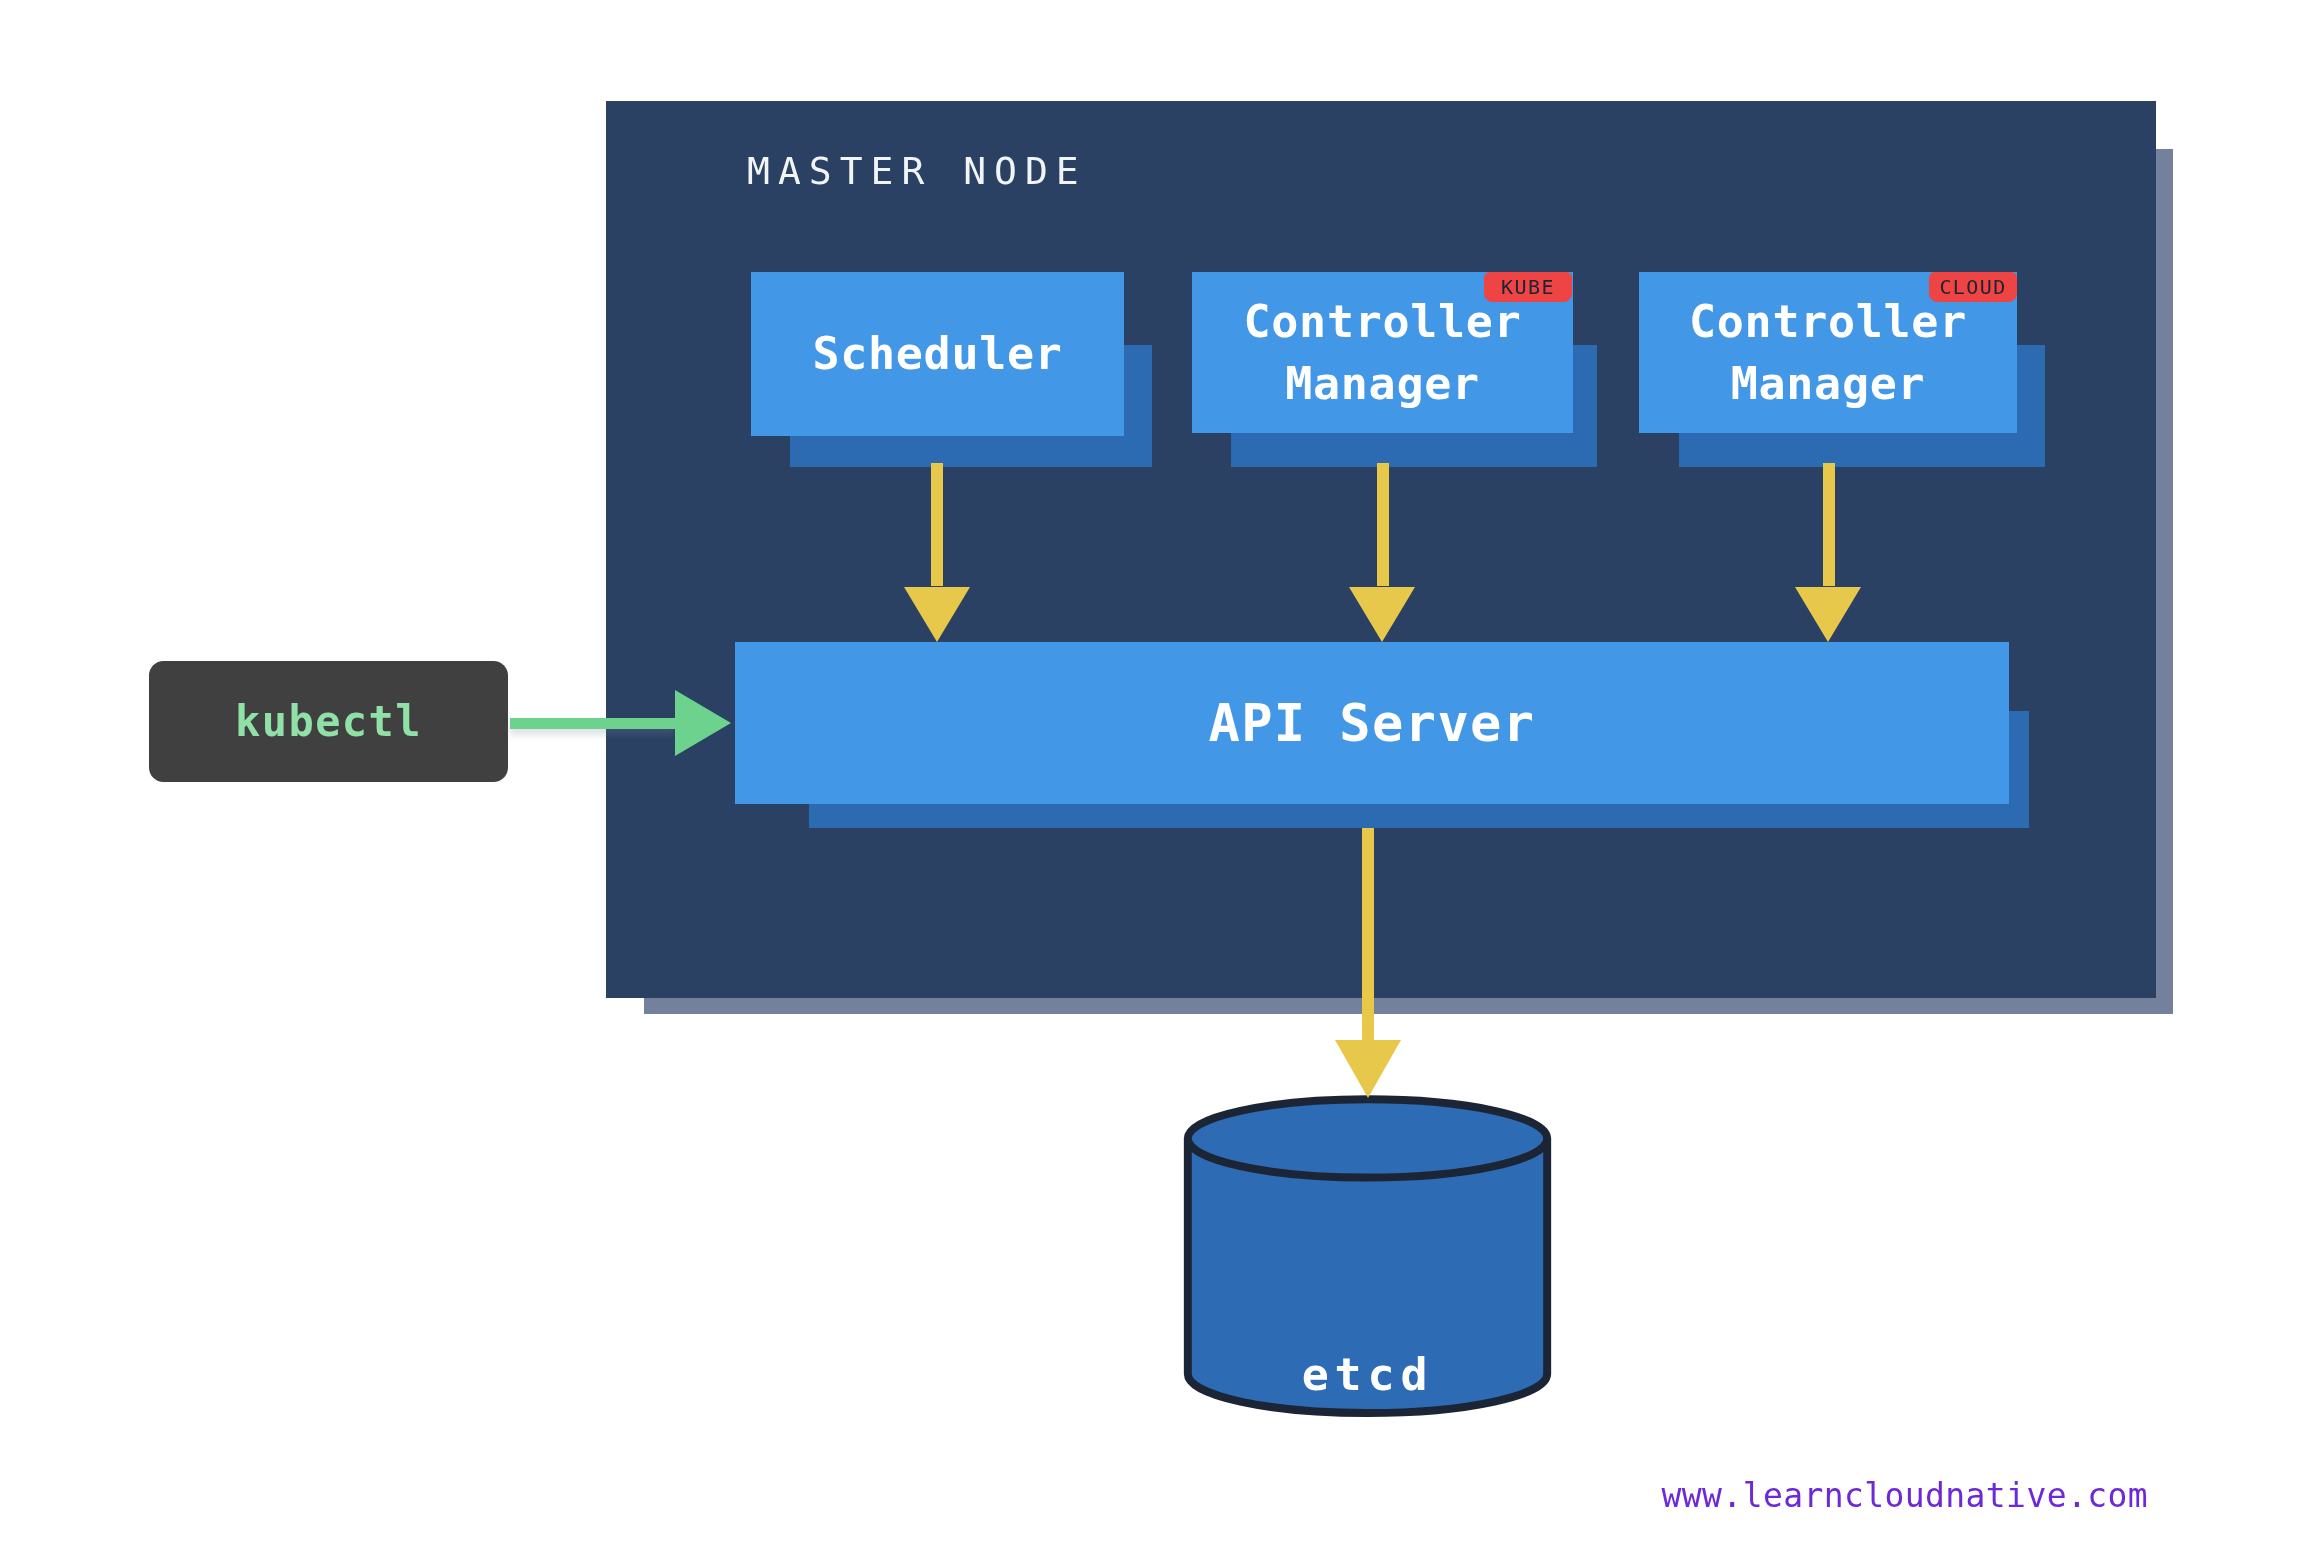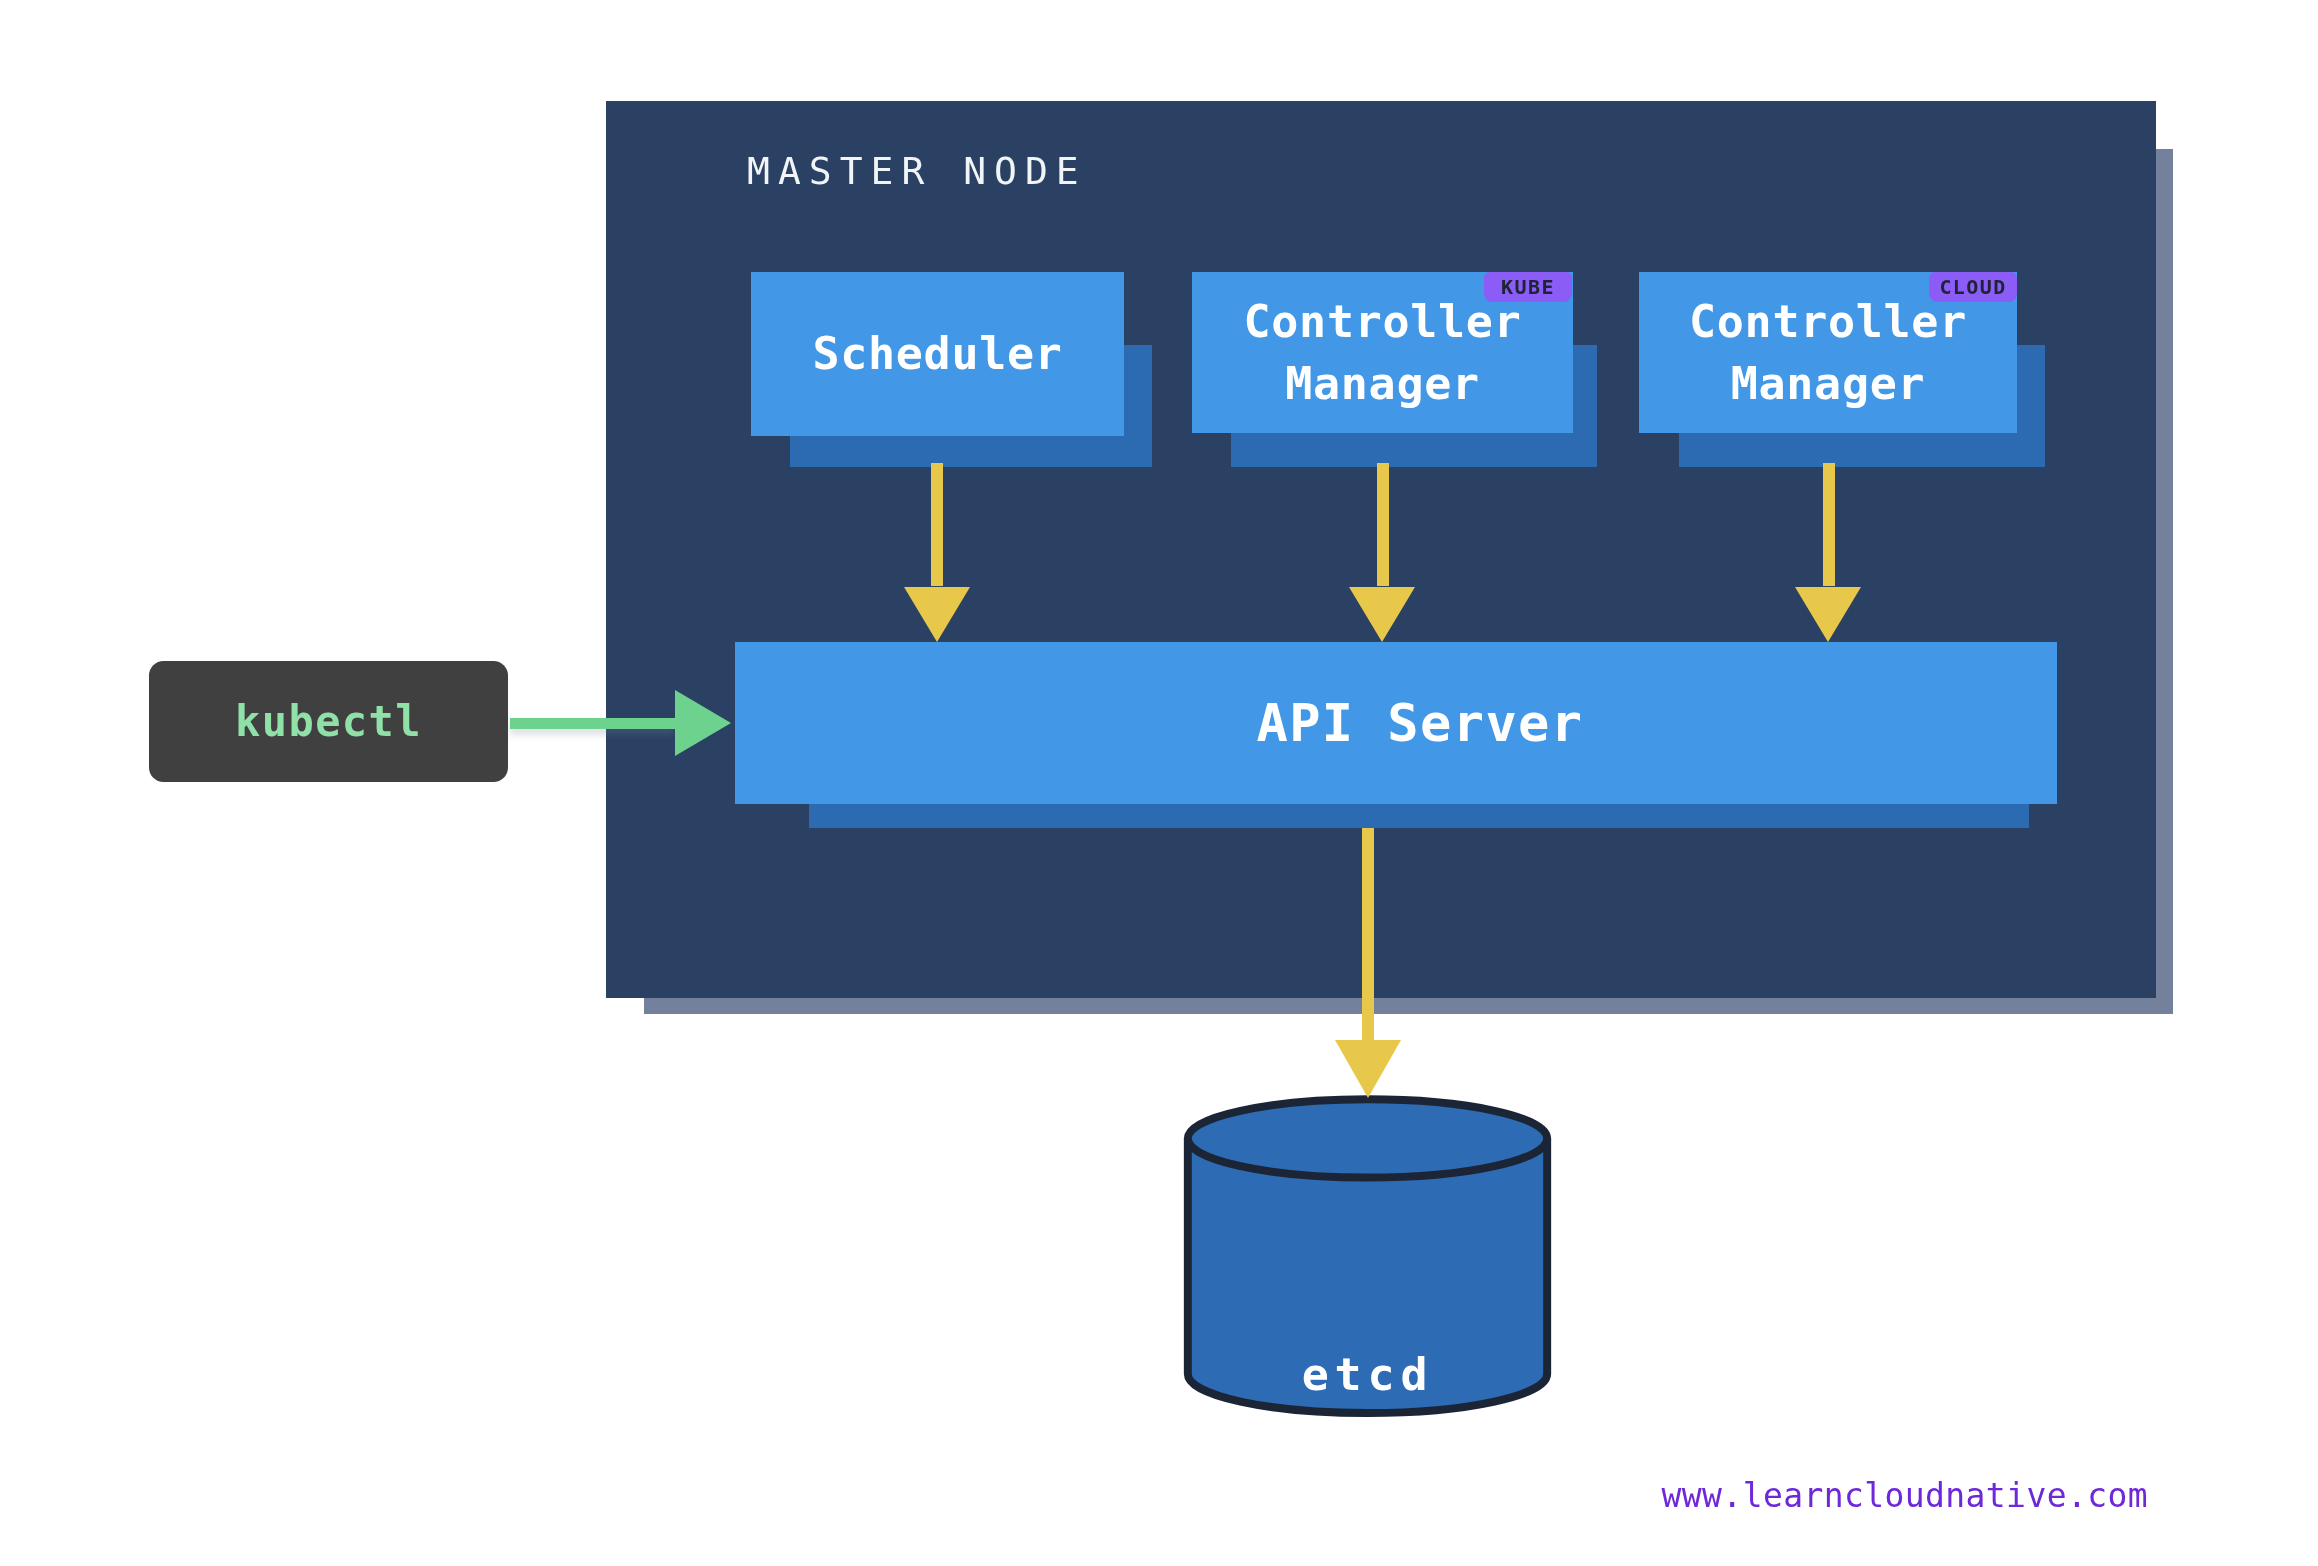--- a/index.html
+++ b/index.html
@@ -63,35 +63,35 @@
   .sched-shadow { left: 790px; top: 345px; width: 362px; height: 122px; }
   .sched       { left: 751px; top: 272px; width: 373px; height: 164px; }
 
   .cmk-shadow  { left: 1231px; top: 345px; width: 366px; height: 122px; }
   .cmk         { left: 1192px; top: 272px; width: 381px; height: 161px; }
 
   .cmc-shadow  { left: 1679px; top: 345px; width: 366px; height: 122px; }
   .cmc         { left: 1639px; top: 272px; width: 378px; height: 161px; }
 
   .api-shadow  { left: 809px; top: 711px; width: 1220px; height: 117px; }
-  .api         { left: 735px; top: 642px; width: 1274px; height: 162px; padding-left: 48px; }
+  .api         { left: 735px; top: 642px; width: 1274px; height: 162px; }
   .api .box-label { font-size: 52px; letter-spacing: 1.4px; }
 
   
   .tag {
     width: 88px; height: 30px;
-    background: #8b5cf6;
+    background: #ef4444;
     border-radius: 5.8px 5.8px 8.7px 8.7px;
     z-index: 5;
     display: flex;
     align-items: center;
     justify-content: center;
     color: #1d2433;
     font-size: 20px;
-    font-weight: 700;
+    font-weight: 400;
     letter-spacing: 1.4px;
   }
   .tag-kube  { left: 1484px; top: 272px; }
   .tag-cloud { left: 1929px; top: 272px; }
 
   
   .y-stem {
     width: 12.3px;
     background: #e8c84b;
     z-index: 5;

